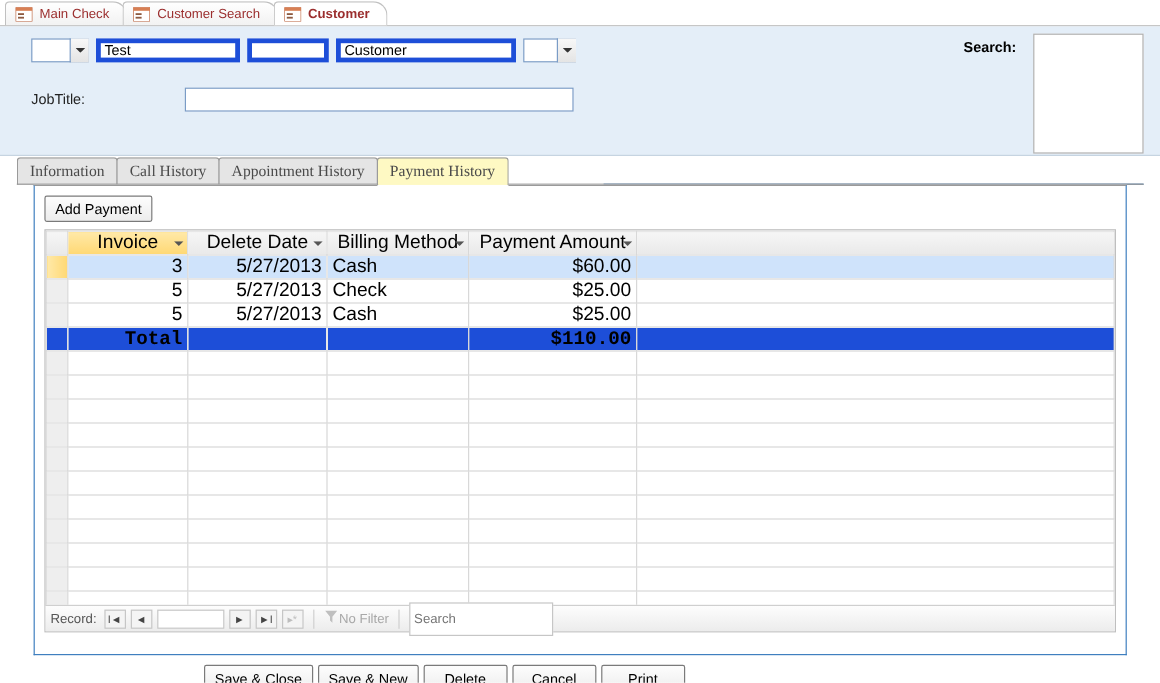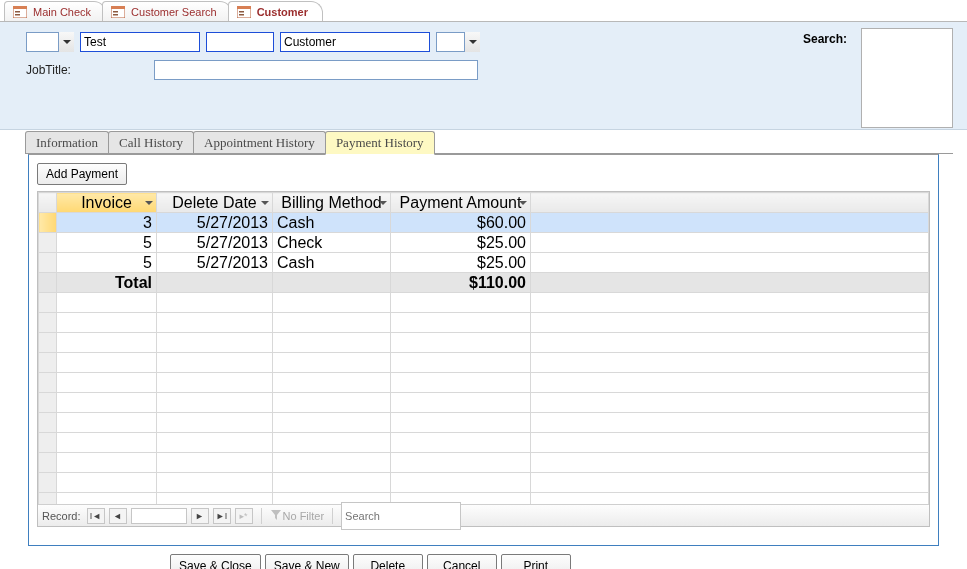--- a/index.html
+++ b/index.html
@@ -28,42 +28,41 @@
   .header-area {
     background:#e4eef8;
     border-bottom:1px solid #c6d4e1;
     padding:10px 14px 8px 26px;
     position:relative;
     height:108px;
   }
   .name-row { display:flex; align-items:center; gap:6px; }
   .name-row .combo { width:48px; }
   .name-row input.text {
-    height:20px; padding:1px 3px; border:1px solid #1d4ed8; background:#fff; font-size:12px;
+    height:20px; padding:1px 3px; border:4px solid #1d4ed8; background:#fff; font-size:12px;
   }
   .combo { position:relative; display:inline-flex; }
   .combo input { width:100%; height:20px; border:1px solid #7a9cc6; padding:1px 3px; background:#fff;}
   .combo .arrow {
     position:absolute; right:0; top:0; width:16px; height:20px;
     border-left:1px solid #7a9cc6; display:flex; align-items:center; justify-content:center;
     background:linear-gradient(#f8f8f8,#e4e4e4);
   }
   .combo .arrow svg { width:8px; height:4px;}
-  .jobtitle-row { display:flex; align-items:center; gap:10px; margin-top:8px;}
+  .jobtitle-row { display:flex; align-items:center; gap:10px; margin-top:21px;}
   .jobtitle-row label { font-size:12px; color:#222; width:118px;}
   .jobtitle-row input { width:324px; height:20px; border:1px solid #7a9cc6; padding:1px 3px;}
   .picture-wrap { position:absolute; right:14px; top:6px; display:flex; align-items:flex-start; gap:14px;}
   .picture-wrap .piclabel { font-weight:bold; font-size:12px; padding-top:4px;}
   .picture-wrap .frame { width:92px; height:100px; background:#fff; border:1px solid #b0b0b0;}
   
   .inner-tabs-wrap { padding:0 14px; }
   .inner-tabs {
     display:flex; align-items:flex-end; height:24px; margin-top:0;
     position:relative;
-    margin-left:11px;
   }
   .inner-tabs .underline { position:absolute; left:0; right:0; bottom:0; height:1px; background:#9a9a9a;}
   .inner-tab {
     padding:3px 10px;
     border:1px solid #9a9a9a;
     border-bottom:none;
     background:#e5e5e5;
     color:#4a4a4a;
     font-family:Georgia, "Times New Roman", serif;
     font-size:13px;
@@ -109,21 +108,21 @@
     text-align:center;
   }
   table.grid th.selcol { width:18px; background:linear-gradient(#f6f6f6,#e9e9e9);}
   table.grid td.selcol { width:18px; background:#eeeeee;}
   table.grid th .dd { position:absolute; right:2px; top:50%; transform:translateY(-50%); width:10px; height:10px; display:flex; align-items:center; justify-content:center;}
   table.grid th .dd svg{ width:8px; height:4px;}
   table.grid th.invoice-h { background:linear-gradient(#ffe9a8,#ffd873); }
   table.grid tr.selrow td { background:#cfe3fb; }
   table.grid tr.selrow td.selcol { background:linear-gradient(to right,#ffe9a8,#ffd873);}
   table.grid td.num { text-align:right; }
-  table.grid tr.total td { background:#e5e5e5; font-weight:bold;}
+  table.grid tr.total td { background:#1d4ed8; font-weight:bold;font-family:Liberation Mono, monospace;}
   table.grid tr.total td.lbl { text-align:right; font-weight:bold;}
   .grid-body { flex:1; overflow:hidden; }
   .grid-body .spacer-rows td { color:transparent; }
   
   .recnav {
     height:22px;
     border-top:1px solid #cfcfcf;
     background:linear-gradient(#fdfdfd,#ececec);
     display:flex; align-items:center;
     font-size:11px; color:#555;

